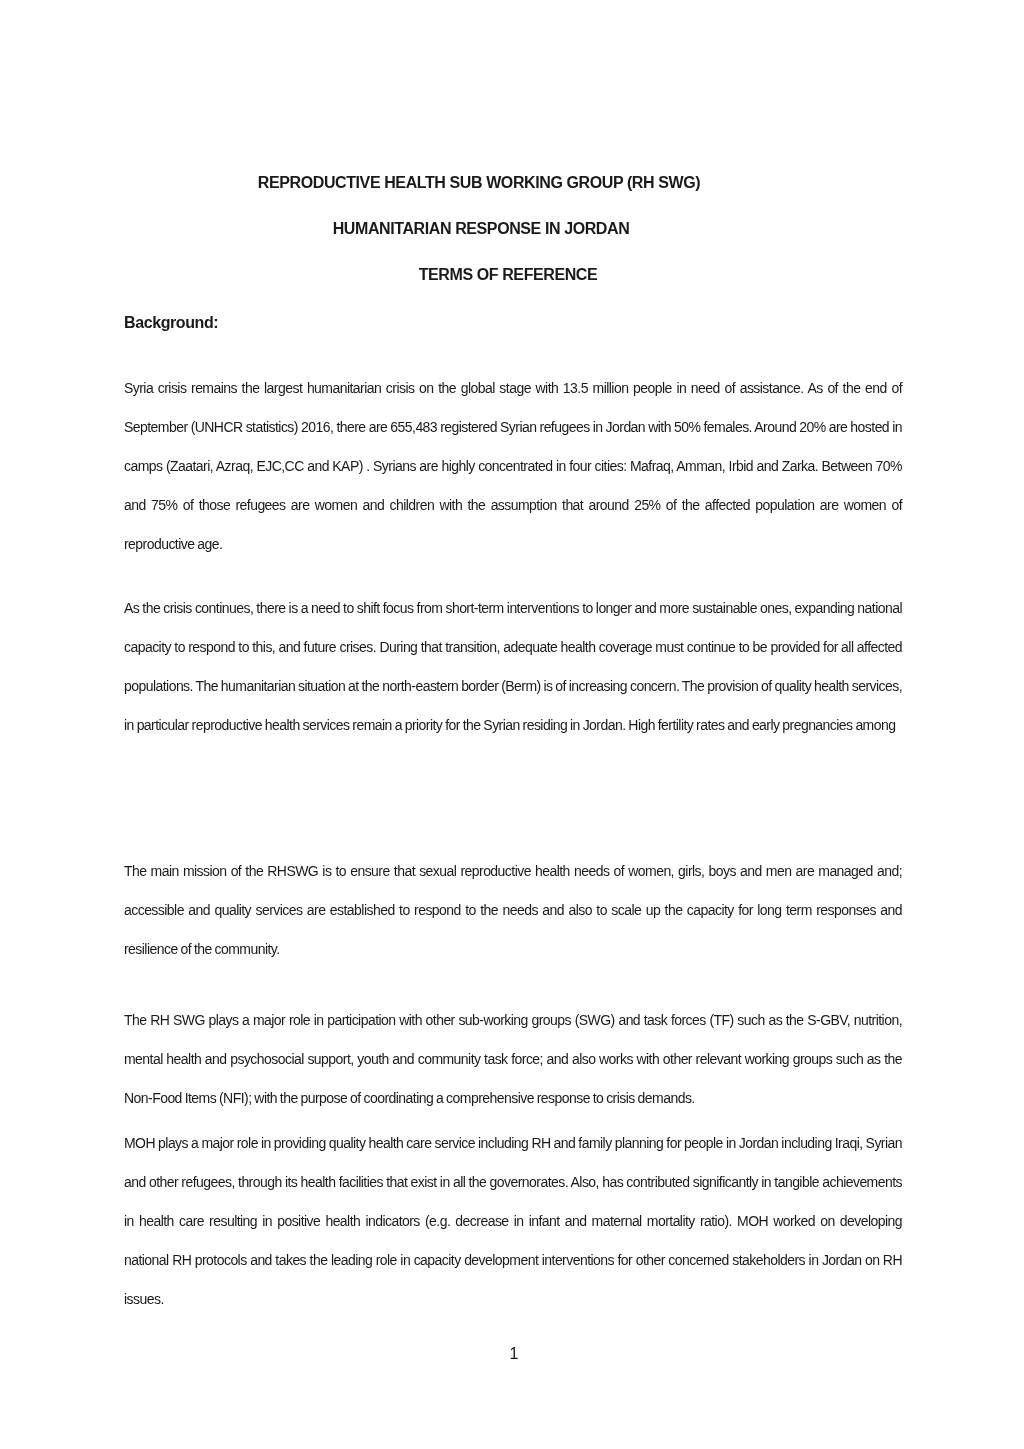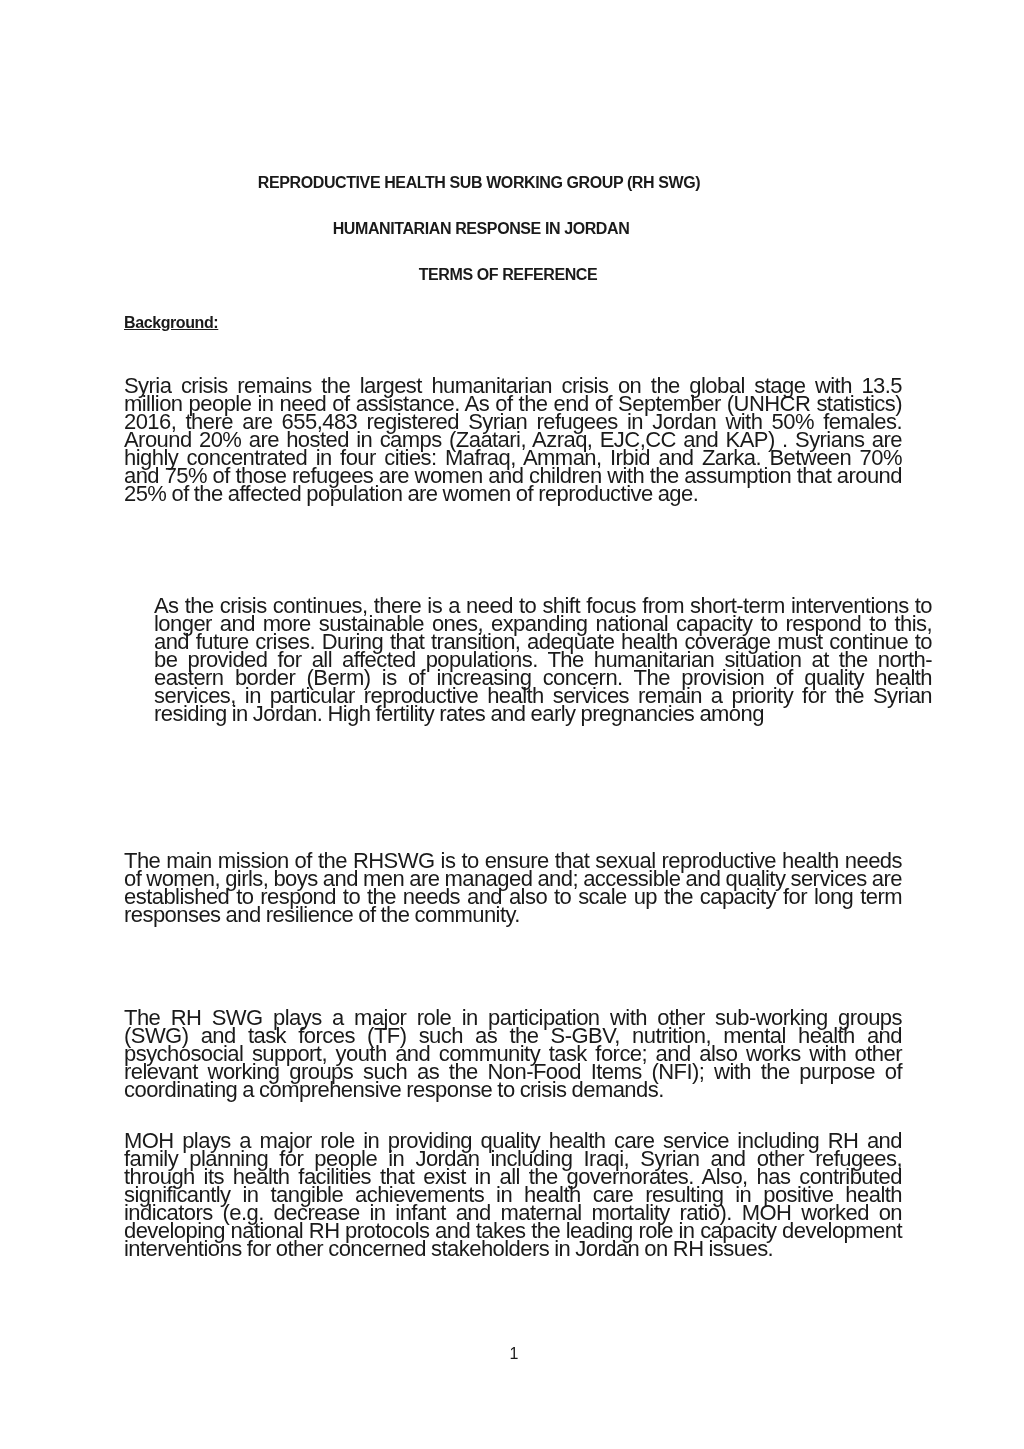--- a/index.html
+++ b/index.html
@@ -36,34 +36,33 @@
     .h2 { top: 219px; left: -31px; }
     .h3 { top: 265px; left: -4px; }
     .section-label {
       position: absolute;
       left: 124px;
       top: 313px;
       font-weight: bold;
       font-size: 16px;
       letter-spacing: -0.4px;
       line-height: 20px;
-      text-decoration: underline;
     }
     .para {
       position: absolute;
       left: 124px;
       width: 778px;
-      font-size: 22px;
-      line-height: 18px;
+      font-size: 14px;
+      line-height: 39px;
       text-align: justify;
       letter-spacing: -0.55px;
       word-spacing: -0.5px;
     }
     .p1 { top: 355px; }
-    .p2 { top: 575px; margin-left: 30px; }
+    .p2 { top: 575px; }
     .p3 { top: 822px; margin-top: 30px; }
     .p4 { top: 987px; }
     .p5 { top: 1110px; }
     .page-number {
       position: absolute;
       left: 0;
       width: 1024px;
       top: 1344px;
       text-align: center;
       font-size: 16px;

